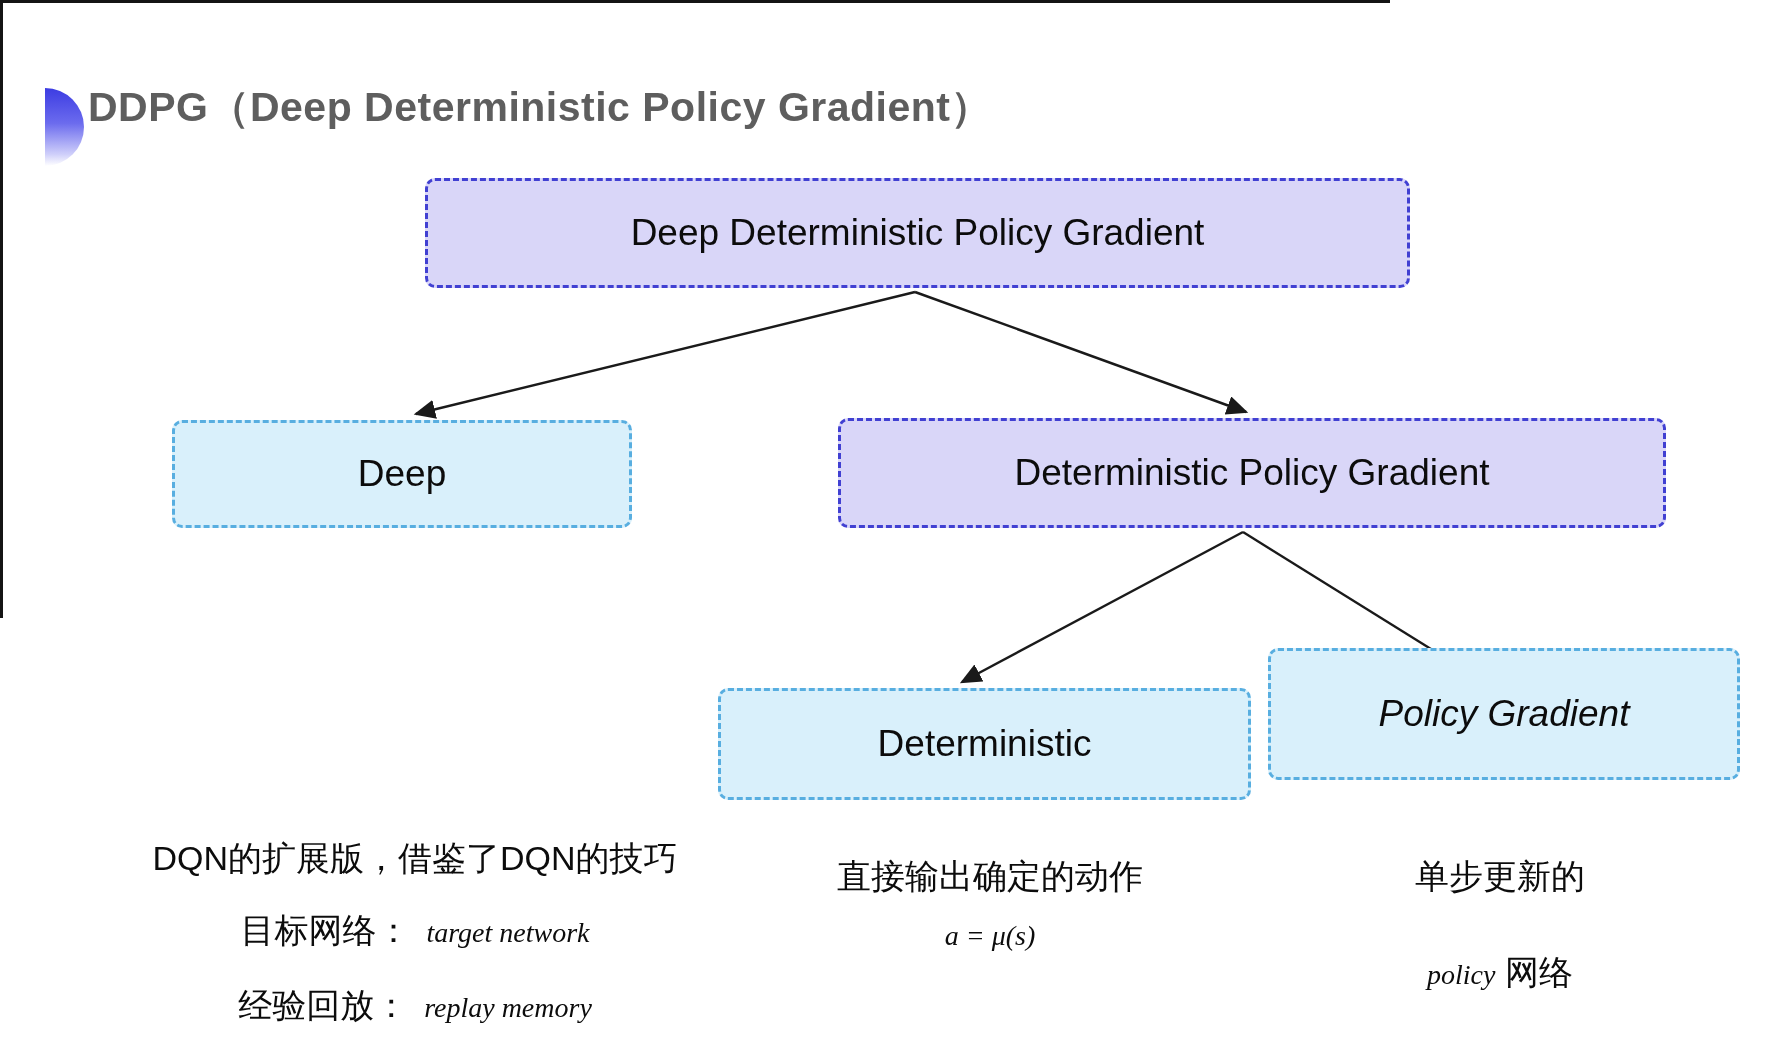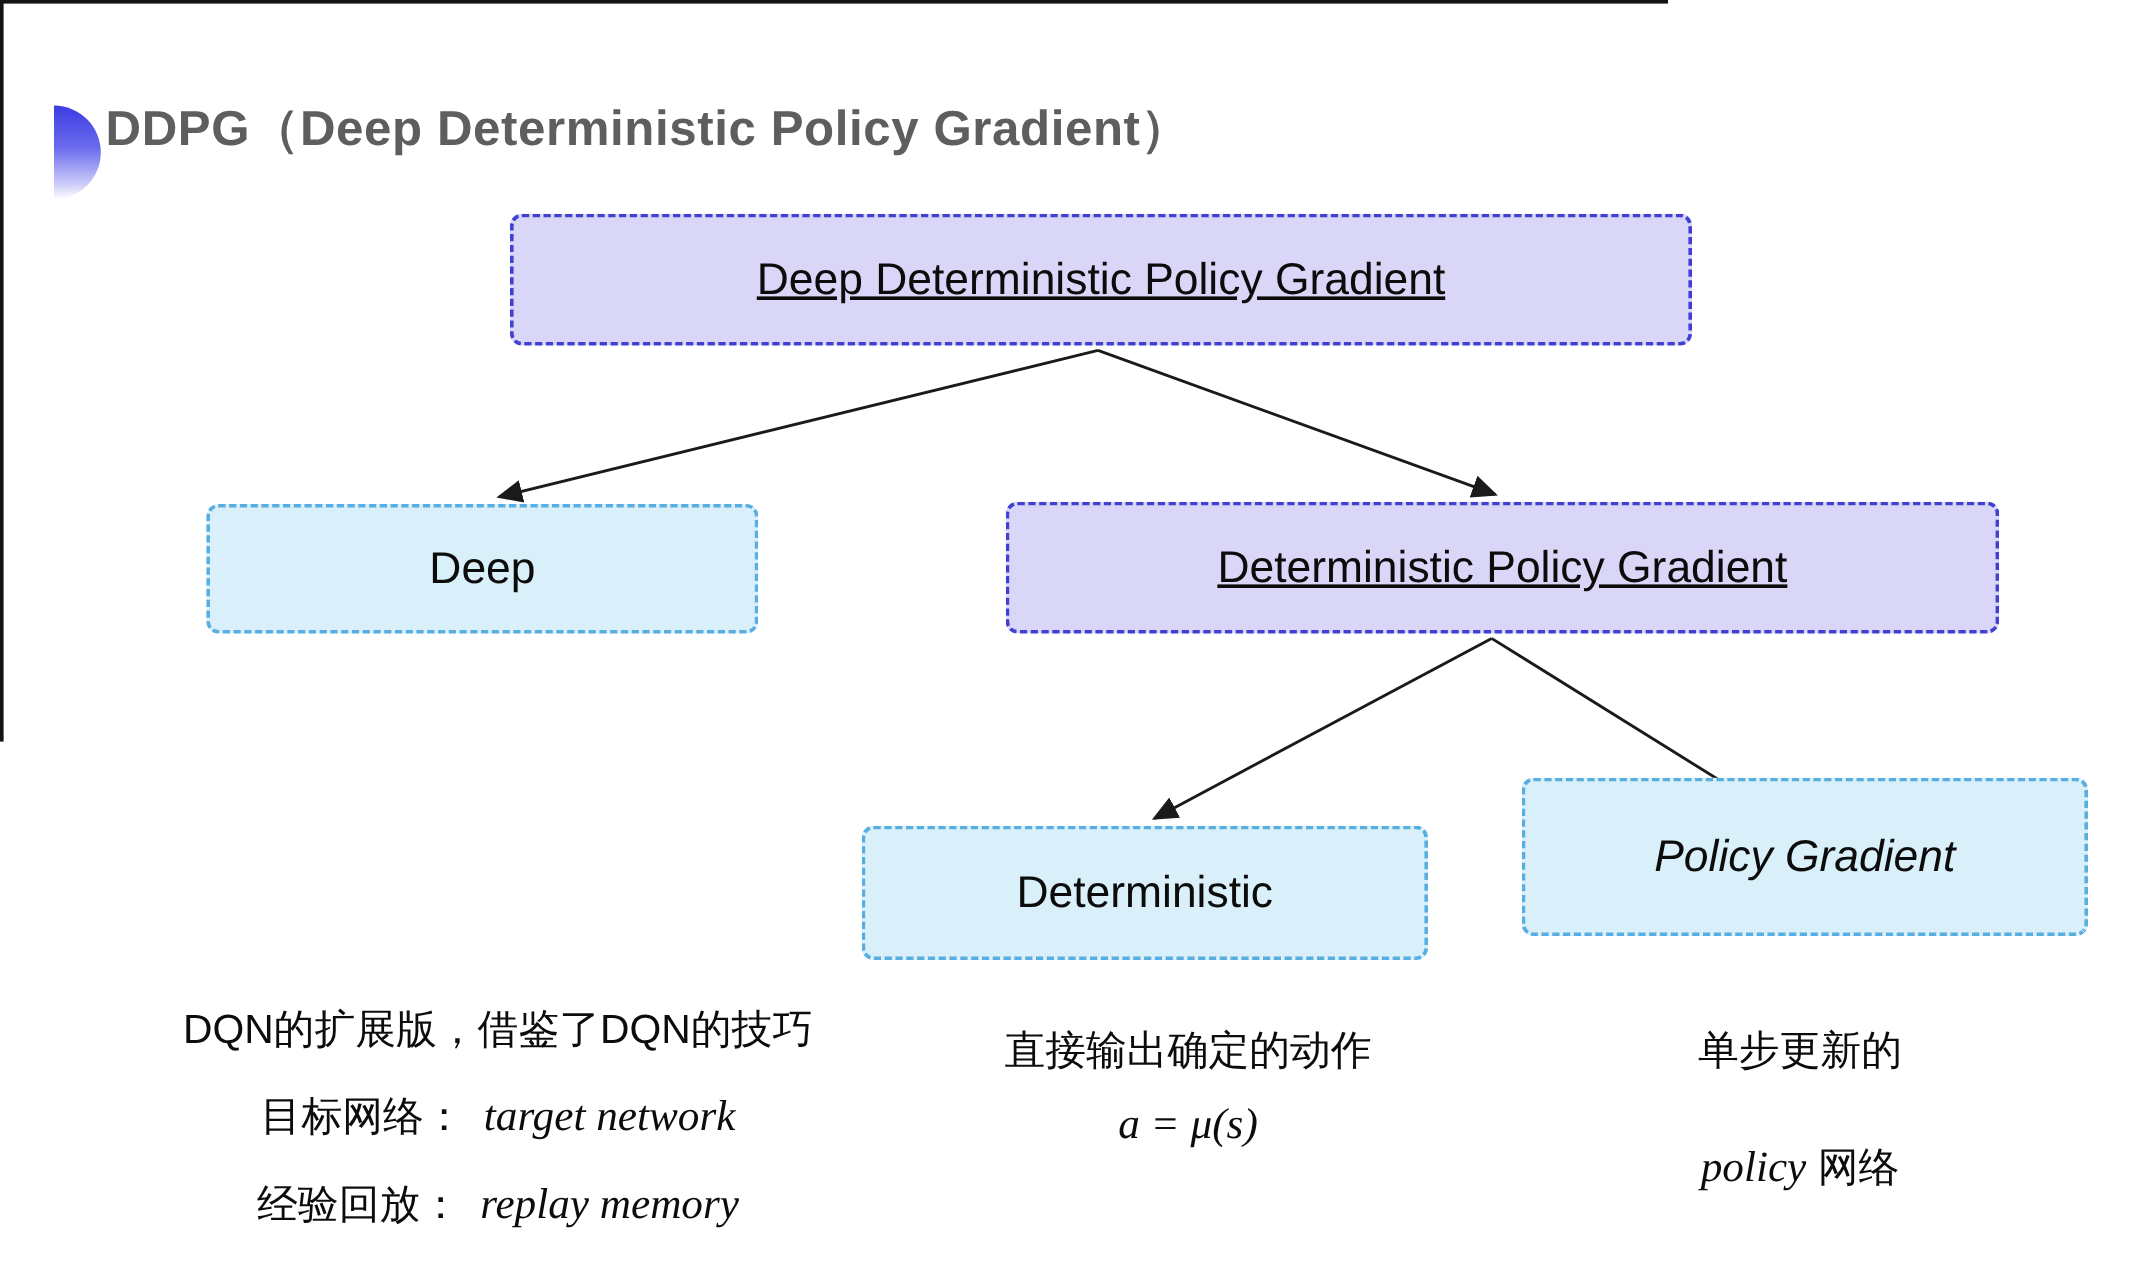--- a/index.html
+++ b/index.html
@@ -39,27 +39,27 @@
   }
 
   
   .node {
     position: absolute;
     display: flex; align-items: center; justify-content: center;
     border-radius: 10px;
     font-size: 37px; color: #0c0c0c;
     text-align: center; white-space: nowrap;
   }
-  .node.purple { background: #d9d6f8; border: 3px dashed #4140d2; text-decoration: underline; }
+  .node.purple { background: #d9d6f8; border: 3px dashed #4140d2; }
   .node.cyan   { background: #d9f0fb; border: 3px dashed #58aee0; }
 
   .node-root  { left: 425px; top: 178px; width: 985px; height: 110px; }
   .node-deep  { left: 172px; top: 420px; width: 460px; height: 108px; }
   .node-dpg   { left: 838px; top: 418px; width: 828px; height: 110px; }
-  .node-det   { left: 718px; top: 688px; width: 472px; height: 112px; }
+  .node-det   { left: 718px; top: 688px; width: 533px; height: 112px; }
   .node-pg    { left: 1268px; top: 648px; width: 472px; height: 132px; font-style: italic; }
 
   .arrows {
     position: absolute; left: 0; top: 0;
     width: 1778px; height: 1056px;
     pointer-events: none;
   }
   .arrows line { stroke: #1a1a1a; stroke-width: 2.4; }
 
   
@@ -70,21 +70,21 @@
     font-size: 34px; line-height: 60px;
     text-align: center; white-space: nowrap;
   }
   .note-deep { left: 125px; top: 828px; width: 580px; gap: 12px; }
   .note-det  { left: 790px; top: 846px; width: 400px; }
   .note-pg   { left: 1300px; top: 846px; width: 400px; gap: 36px; }
 
   .math {
     font-family: "Liberation Serif", "DejaVu Serif", serif;
     font-style: italic;
-    font-size: 36px;
+    font-size: 28px;
   }
   .gap-left { margin-left: 16px; }
 </style>
 </head>
 <body>
 
 <div class="slide">
 
   <div class="frame-top"></div>
   <div class="frame-left"></div>

